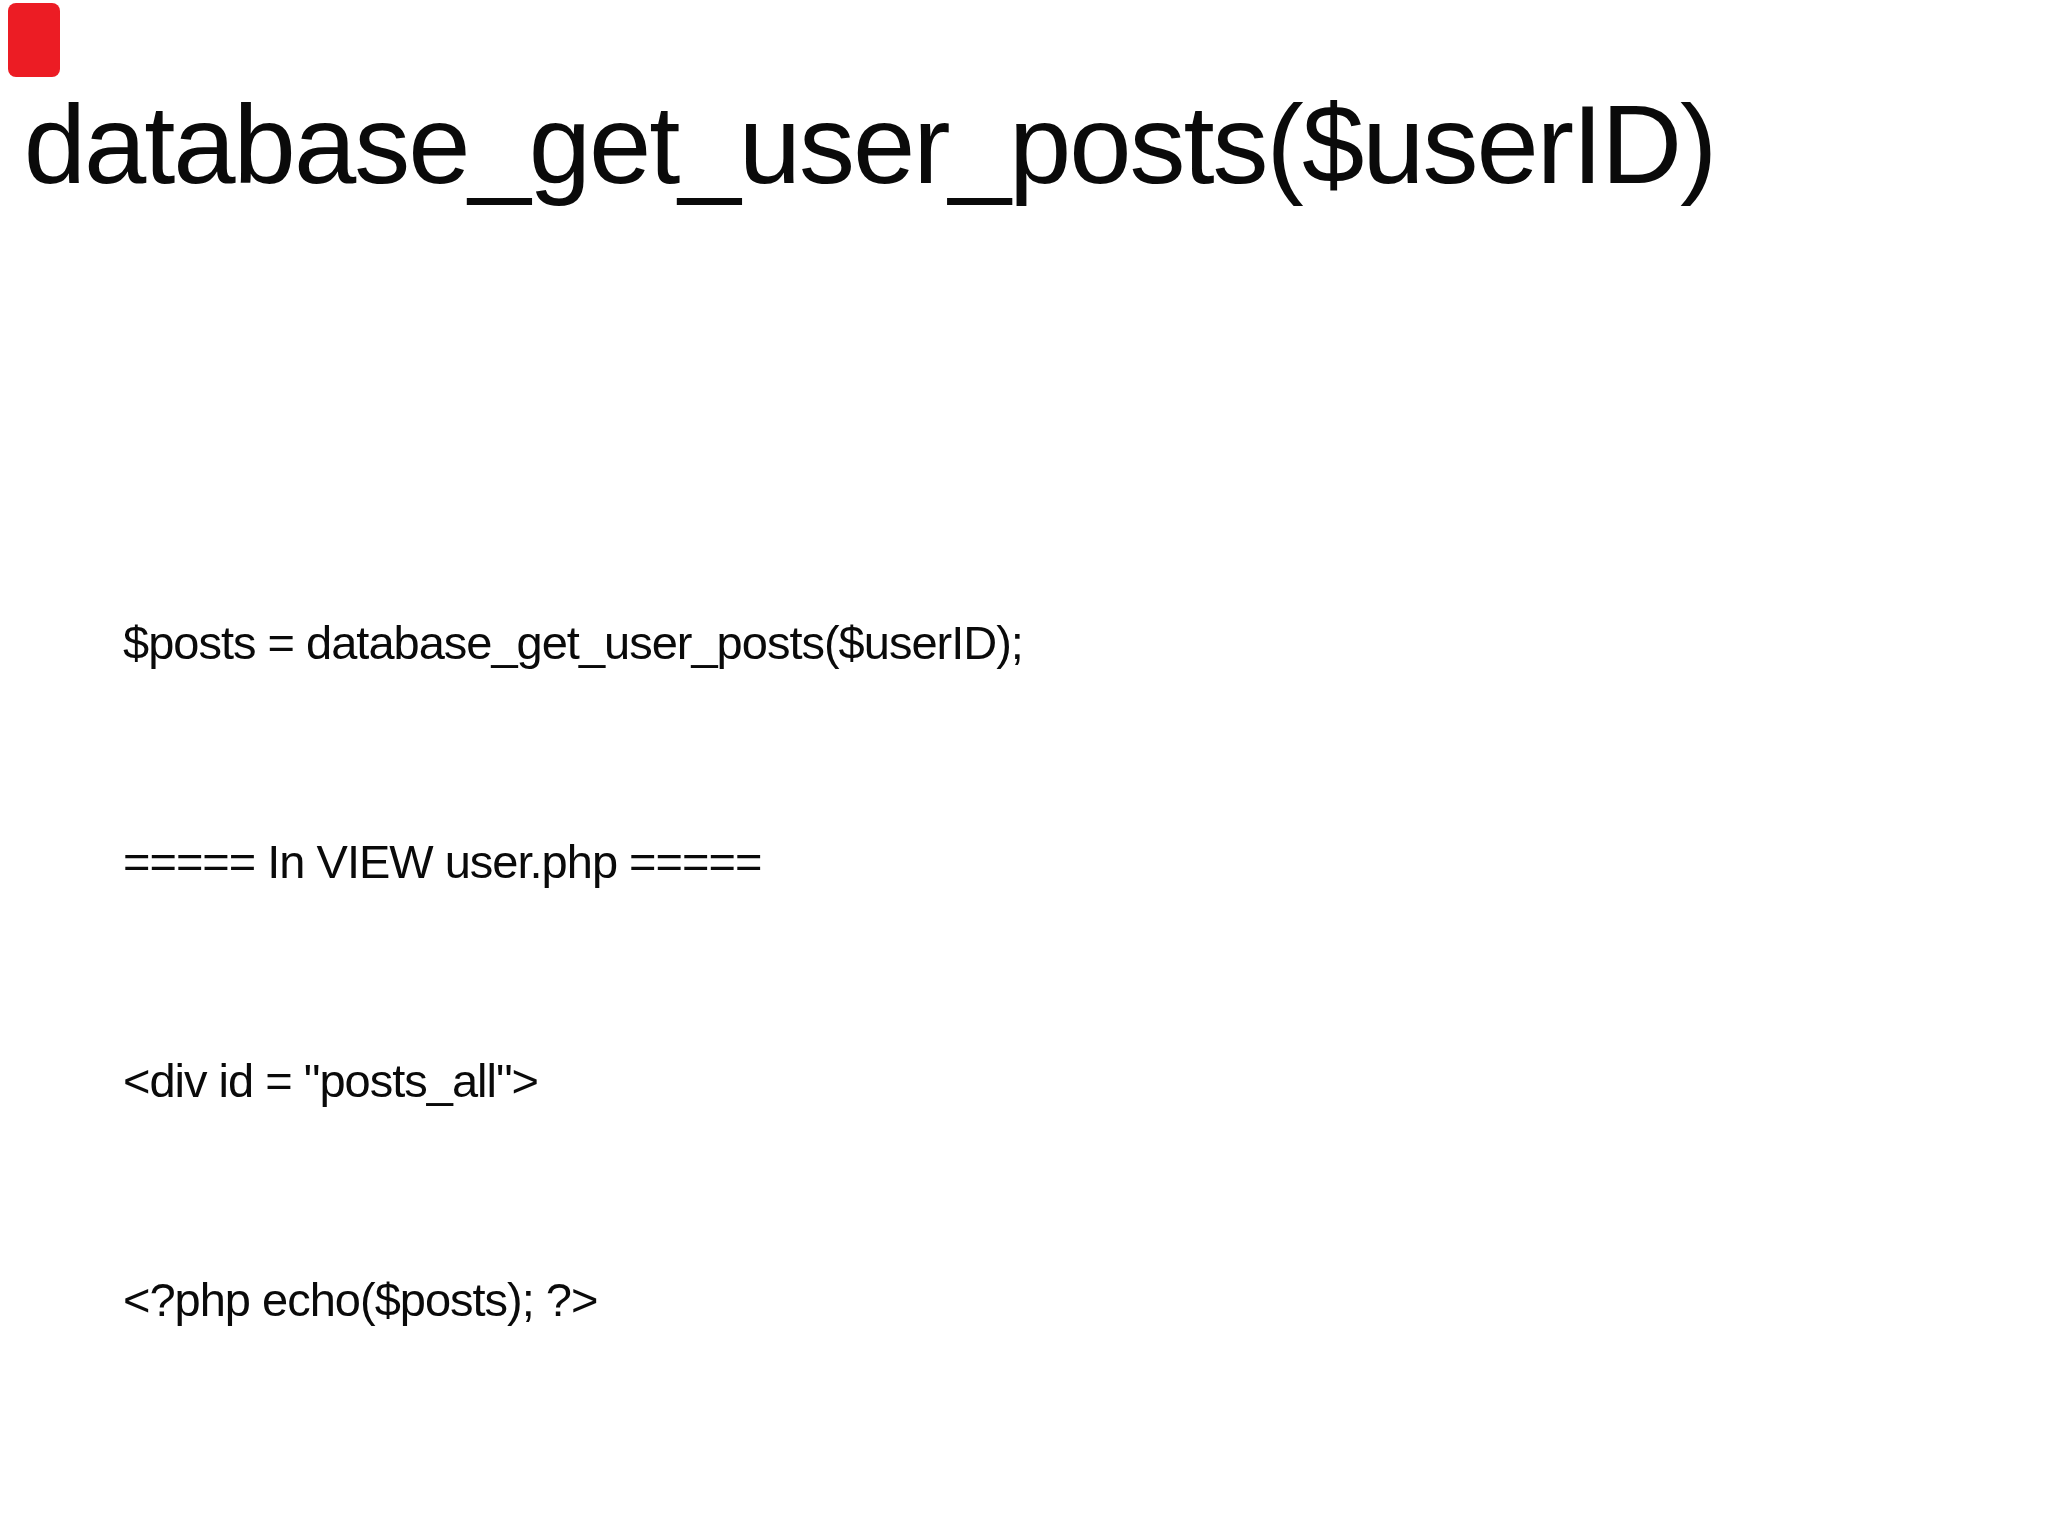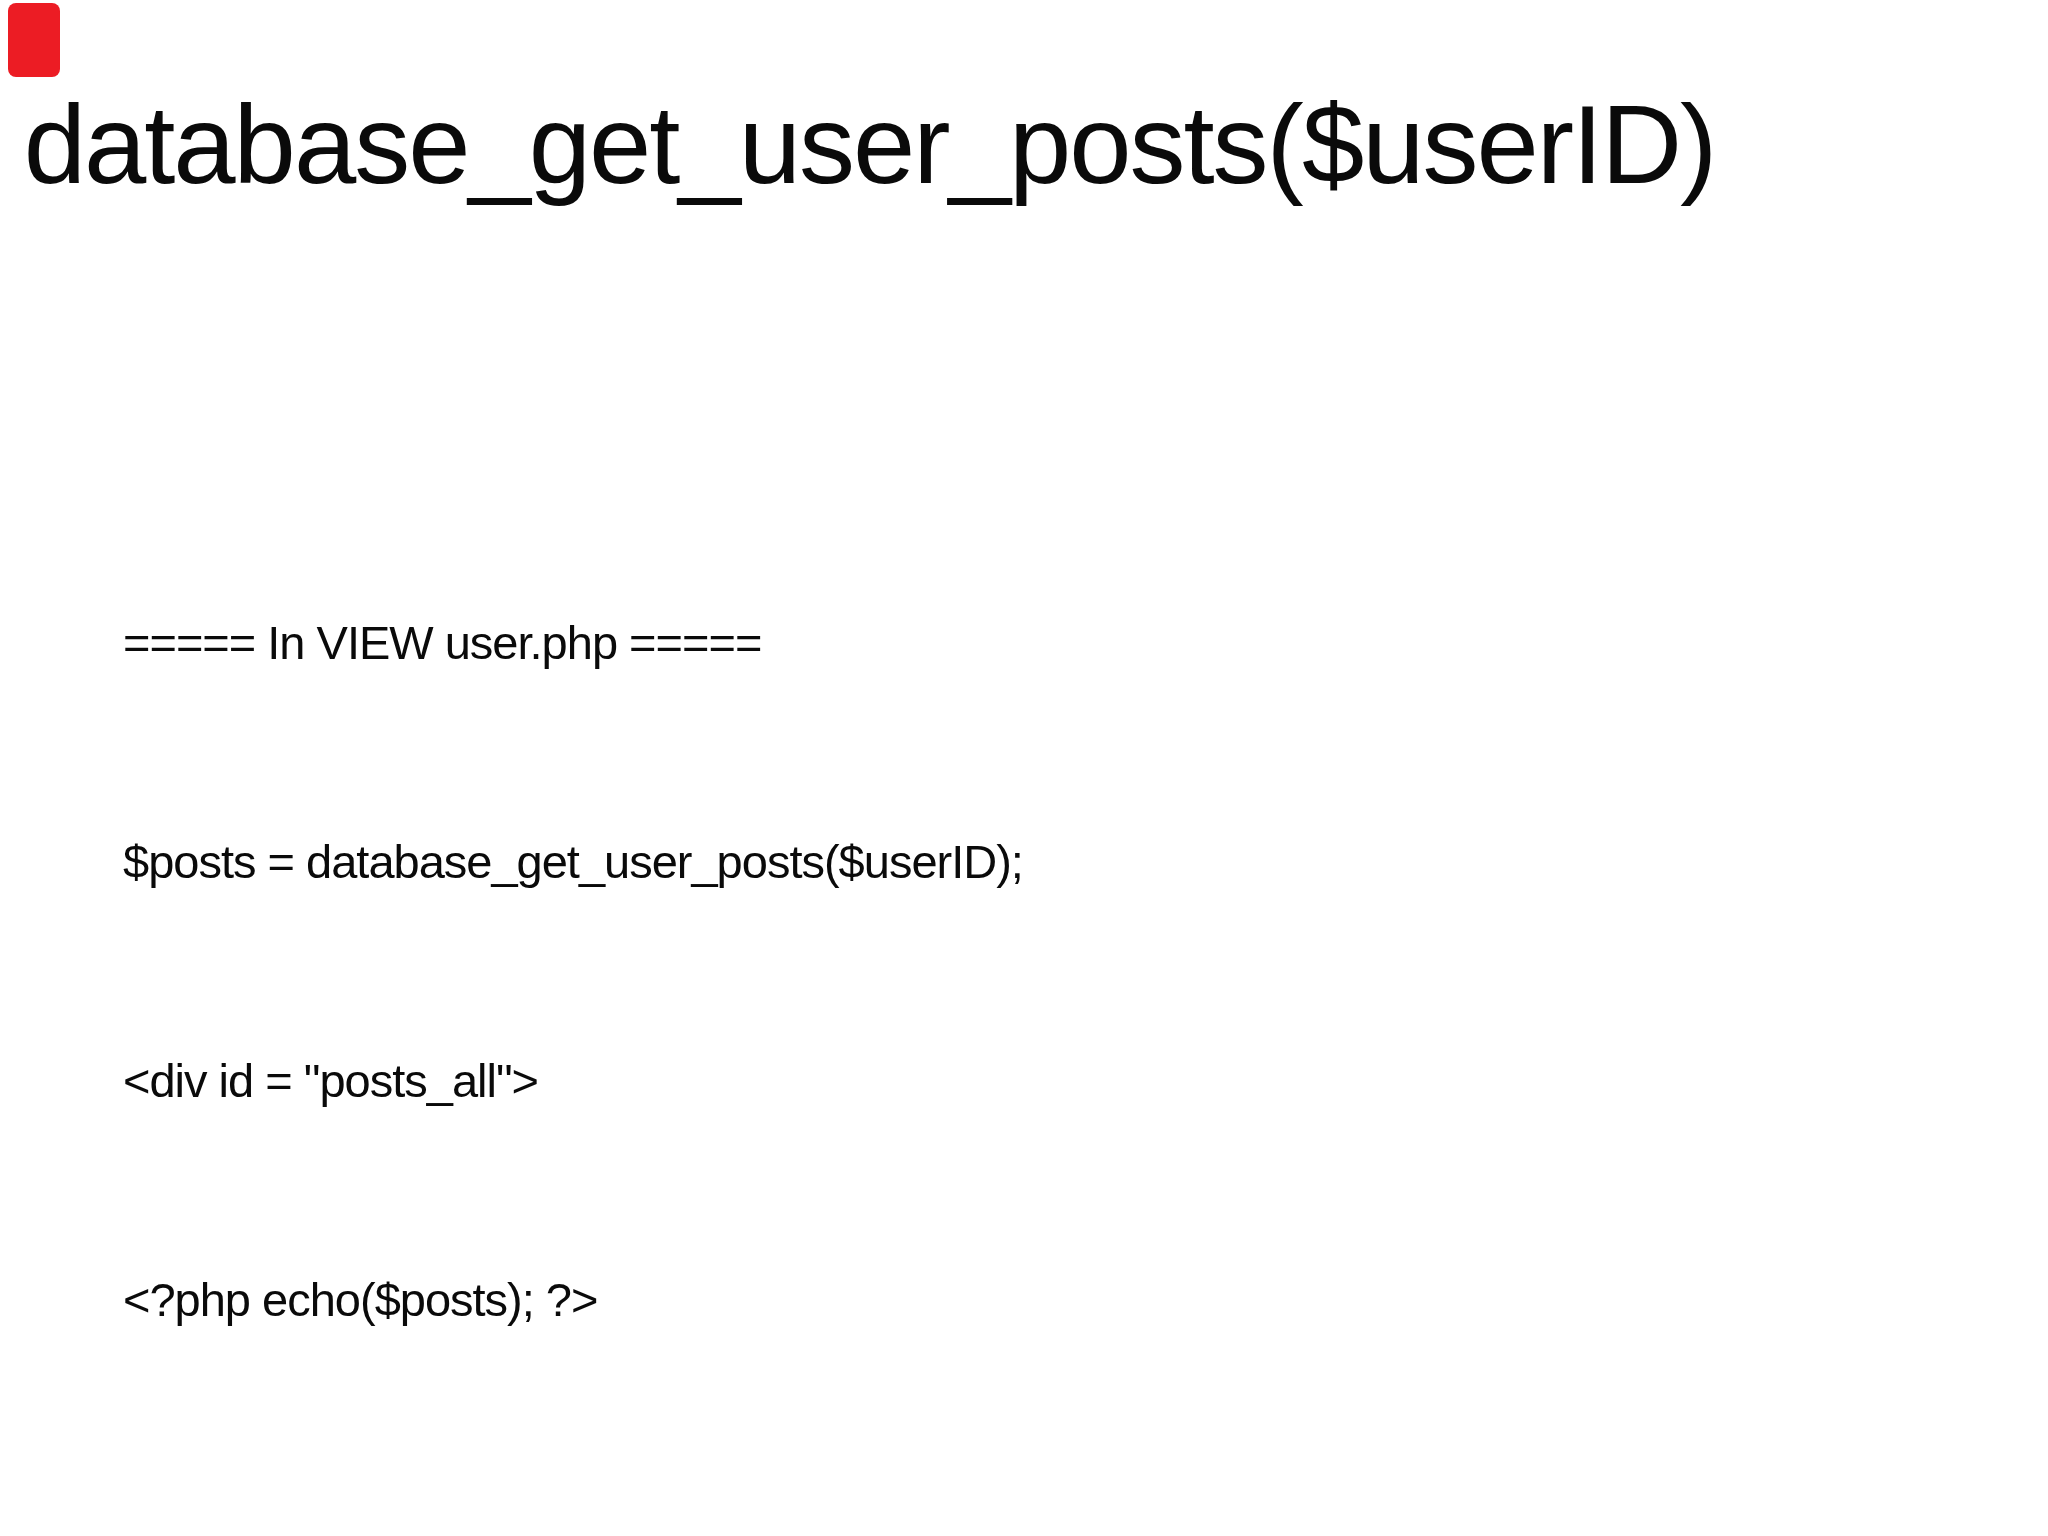--- a/index.html
+++ b/index.html
@@ -53,20 +53,20 @@
 </head>
 <body>
 
 <div id="slide" style="background: rgb(255, 255, 255); color: rgb(10, 10, 10);">
 
   <div id="red-marker" style="background: rgb(236, 28, 36);"></div>
 
   <h1 id="slide-title">database_get_user_posts($userID)</h1>
 
   <div id="code-block">
+    <div class="code-line">$posts = database_get_user_posts($userID);</div>
     <div class="code-line">===== In VIEW user.php =====</div>
-    <div class="code-line">$posts = database_get_user_posts($userID);</div>
     <div class="code-line">&lt;div id = "posts_all"&gt;</div>
     <div class="code-line">&lt;?php echo($posts); ?&gt;</div>
     
   </div>
 
 </div>
 
 </body></html>

